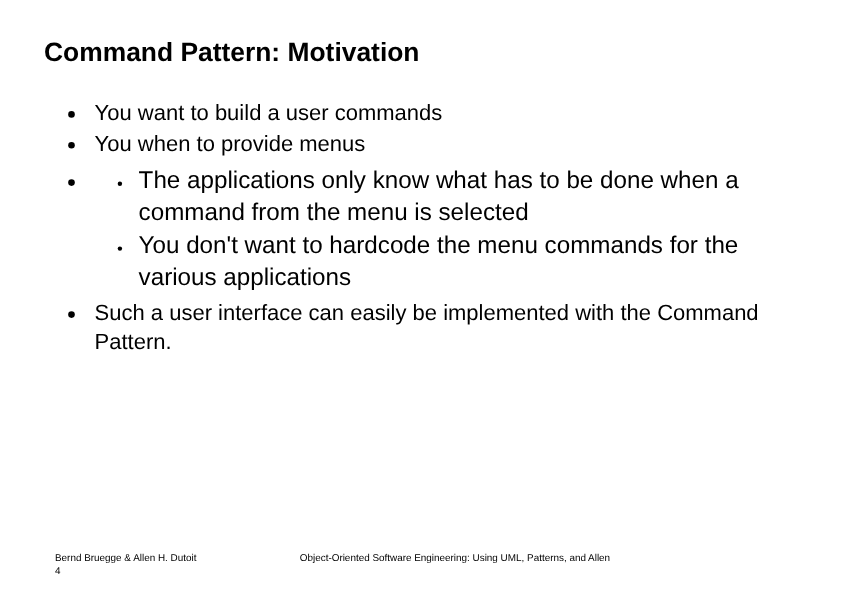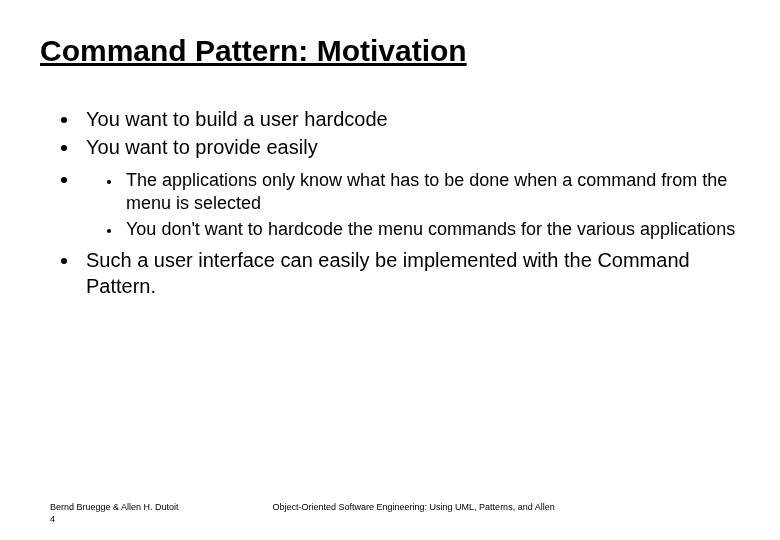--- a/index.html
+++ b/index.html
@@ -6,41 +6,40 @@
     body {
       width: 780px;
       height: 540px;
       background: #ffffff;
       font-family: Verdana, Geneva, sans-serif;
       color: #000000;
       position: relative;
       padding: 34px 40px 0 40px;
     }
     .title {
-      font-size: 30px;
+      font-size: 24px;
       font-weight: bold;
-      margin-bottom: 38px;
-      text-decoration: underline;
+      margin-bottom: 28px;
     }
     .main-list {
       list-style: disc;
       margin-left: 40px;
       font-size: 20px;
       line-height: 1.3;
     }
     .main-list > li {
       margin-bottom: 2px;
       padding-left: 6px;
     }
     .sub-list {
       list-style: disc;
       margin-left: 36px;
       margin-top: 6px;
       margin-bottom: 6px;
-      font-size: 18px;
+      font-size: 22px;
       line-height: 1.3;
     }
     .sub-list > li {
       margin-bottom: 2px;
       padding-left: 4px;
     }
     .sub-list > li::marker {
       font-size: 13px;
     }
     .footer {
@@ -64,22 +63,22 @@
       font-size: 9px;
       margin-top: 2px;
     }
   </style>
 </head>
 <body>
 
 <h1 class="title">Command Pattern: Motivation</h1>
 
 <ul class="main-list">
-  <li>You want  to build a user hardcode</li>
-  <li>You want to provide easily</li>
+  <li>You want  to build a user commands</li>
+  <li>You when to provide menus</li>
   <li>
     <ul class="sub-list">
       <li>The applications only know what has to be done when a command from the menu is selected</li>
       <li>You don't want to hardcode the menu commands for the various applications</li>
     </ul>
   </li>
   <li>Such a user interface can easily be implemented with the Command Pattern.</li>
 </ul>
 
 <div class="footer">

